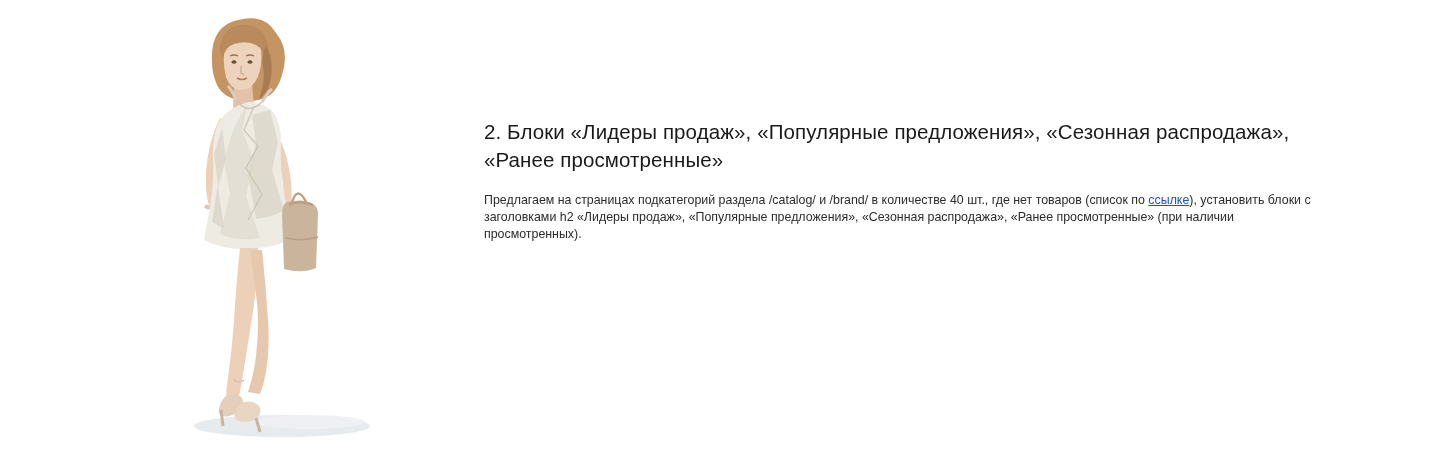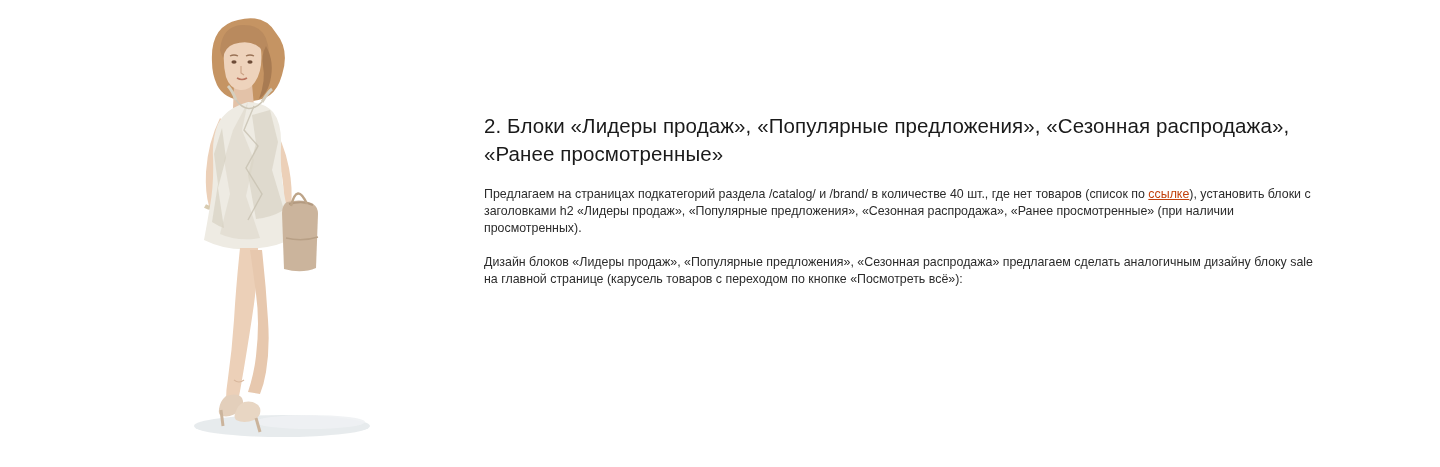--- a/index.html
+++ b/index.html
@@ -29,21 +29,21 @@
     height: 447px;
   }
   .illustration svg {
     display: block;
   }
 
   
   .content {
     position: absolute;
     left: 484px;
-    top: 112px;
+    top: 118px;
     width: 840px;
   }
   .doc-title {
     font-size: 20.5px;
     line-height: 28px;
     font-weight: 400;
     color: #1a1a1a;
     margin: 0 0 18px 0;
     letter-spacing: 0.1px;
   }
@@ -51,21 +51,21 @@
     font-size: 12.4px;
     line-height: 17px;
     color: #2b2b2b;
     margin: 0 0 17px 0;
     text-align: left;
   }
   .para:last-child {
     margin-bottom: 0;
   }
   a.inline-link {
-    color: #c2410c;
+    color: #1d4ed8;
     text-decoration: underline;
   }
 </style>
 </head>
 <body>
 
 <div class="page">
 
   <div class="illustration">
     <svg width="300" height="447" viewBox="0 0 300 447" xmlns="http://www.w3.org/2000/svg">
@@ -125,18 +125,15 @@
 
   <div class="content">
     <h1 class="doc-title">2. Блоки «Лидеры продаж», «Популярные предложения», «Сезонная распродажа», «Ранее просмотренные»</h1>
 
     <p class="para">
       <span>Предлагаем на страницах подкатегорий раздела /catalog/ и /brand/ в количестве 40 шт., где нет товаров (список по </span><a class="inline-link" href="#">ссылке</a><span>), установить блоки с заголовками h2 «Лидеры продаж», «Популярные предложения», «Сезонная распродажа», «Ранее просмотренные» (при наличии просмотренных).</span>
     </p>
 
 
 
-    <p class="para">
-      <span>Дизайн блоков «Лидеры продаж», «Популярные предложения», «Сезонная распродажа» предлагаем сделать аналогичным дизайну блоку sale на главной странице (карусель товаров с переходом по кнопке «Посмотреть всё»):</span>
-    </p>
   </div>
 
 </div>
 
 </body></html>

